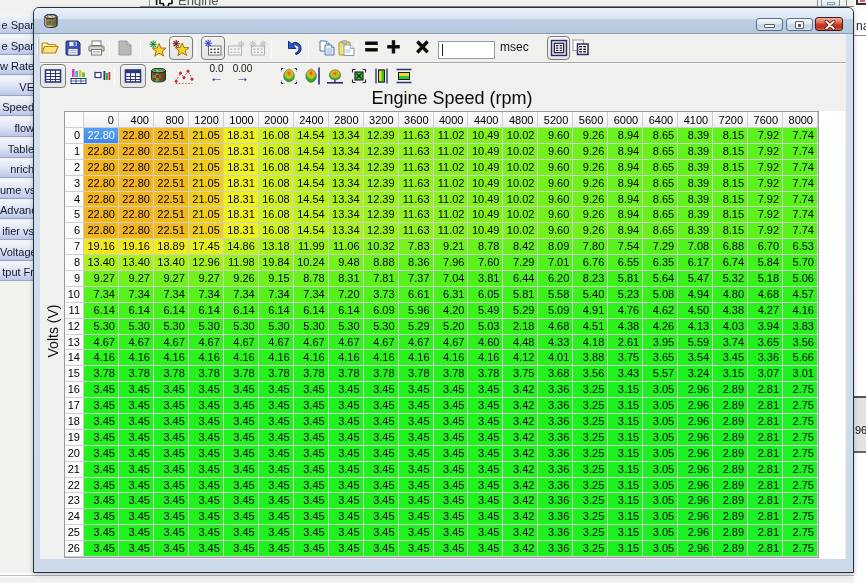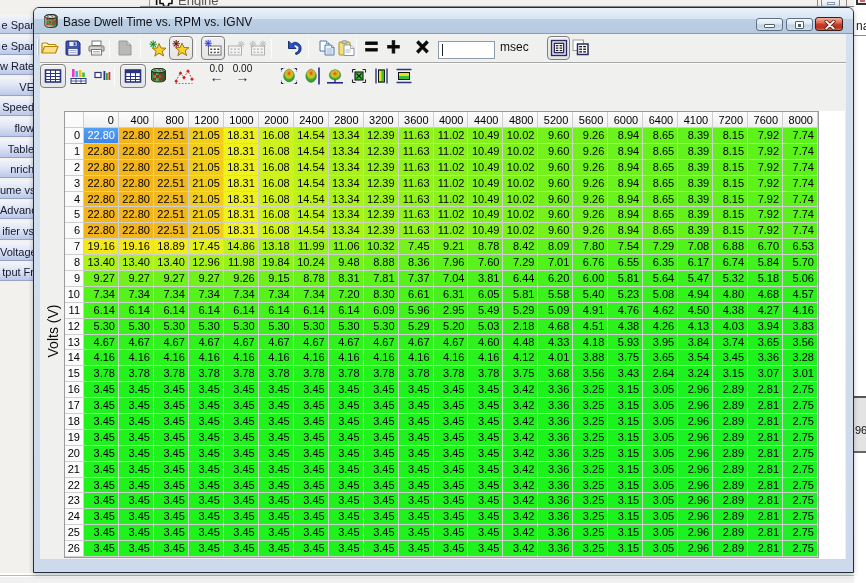--- a/index.html
+++ b/index.html
@@ -150,21 +150,20 @@
         <g fill="#2e8e3a">
             <rect x="6.2" y="4.6" width="2.8" height="2.8"></rect>
             <rect x="3.4" y="7.4" width="2.8" height="2.8"></rect>
             <rect x="9" y="7.4" width="2.8" height="2.8"></rect>
             <rect x="6.2" y="10.2" width="2.8" height="2.6"></rect>
             <rect x="11.8" y="10.2" width="2.2" height="2.6"></rect>
           </g>
         <ellipse cx="8.5" cy="3.3" rx="6.5" ry="1.9" fill="#e8e8dc" stroke="#111" stroke-width="1"></ellipse>
         <path d="M4 2.6 l2.2 1.2 M8 2.2 l2.6 1.4 M12 2.4 l2 1.2" stroke="#333" stroke-width="0.7"></path>
       </svg>
-      <div class="title-text">Base Dwell Time vs. RPM vs. IGNV</div>
       <div class="winbtn min">
           <span class="min-glyph"></span>
         </div>
       <div class="winbtn max">
           <span class="max-glyph">
             <i></i>
           </span>
         </div>
       <div class="winbtn close">
           <svg class="close-x" width="12" height="10" viewBox="0 0 12 10" style="position:absolute;left:8px;top:2px;">
@@ -442,20 +441,21 @@
                 <rect x="7.5" y="2" width="3" height="12" fill="#35c035"></rect>
                 <rect x="4.5" y="2" width="6" height="12" fill="none" stroke="#111" stroke-width="0.8"></rect>
               </svg></span></div>
           <div class="tb-item" style="left: 355.5px; top: 33.5px; line-height: 0;"><span style="line-height:0"><svg width="16" height="16" viewBox="0 0 16 16">
                 <path d="M0.5 1.5 h15 M0.5 14.5 h15" stroke="#2a3580" stroke-width="1.4"></path>
                 <rect x="2.5" y="4.5" width="11" height="7" fill="#e8e020" stroke="#111" stroke-width="0.9"></rect>
                 <rect x="2.5" y="8" width="11" height="3.5" fill="#35c035"></rect>
                 <rect x="2.5" y="4.5" width="11" height="7" fill="none" stroke="#111" stroke-width="0.9"></rect>
               </svg></span></div>
         </div>
+      <div class="tbl-title" id="xTitle" style="left: 412px; top: 54px; transform: translateX(-50%);">Engine Speed (rpm)</div>
       <div class="y-title" id="yTitle" style="left: -27px; top: 289px; width: 80px; text-align: center;">Volts (V)</div>
       <div class="white-strip" id="whiteStrip" style="left: 779px; top: 77px; width: 26px; height: 448px;"></div>
       <div id="grid" style="left: 24px; top: 77px; width: 755px; height: 447px; grid-template-columns: 19px repeat(21, 1fr); grid-template-rows: 16px repeat(27, 1fr);">
           <div class="c hdr rowhdr"></div>
           <div class="c hdr">0</div>
           <div class="c hdr">400</div>
           <div class="c hdr">800</div>
           <div class="c hdr">1200</div>
           <div class="c hdr">1000</div>
           <div class="c hdr">2000</div>
@@ -631,21 +631,21 @@
           <div class="c rowhdr">7</div>
           <div class="c" style="background:hsl(57.3,89%,53%)">19.16</div>
           <div class="c" style="background:hsl(57.3,89%,53%)">19.16</div>
           <div class="c" style="background:hsl(58.4,89%,53%)">18.89</div>
           <div class="c" style="background:hsl(64.1,89%,53%)">17.45</div>
           <div class="c" style="background:hsl(74.3,89%,53%)">14.86</div>
           <div class="c" style="background:hsl(80.9,89%,53%)">13.18</div>
           <div class="c" style="background:hsl(85.6,89%,53%)">11.99</div>
           <div class="c" style="background:hsl(89.3,89%,53%)">11.06</div>
           <div class="c" style="background:hsl(92.2,89%,53%)">10.32</div>
-          <div class="c" style="background:hsl(94.6,89%,53%)">7.45</div>
+          <div class="c" style="background:hsl(94.6,89%,53%)">7.83</div>
           <div class="c" style="background:hsl(96.5,89%,53%)">9.21</div>
           <div class="c" style="background:hsl(98.2,89%,53%)">8.78</div>
           <div class="c" style="background:hsl(99.7,89%,53%)">8.42</div>
           <div class="c" style="background:hsl(101.0,89%,53%)">8.09</div>
           <div class="c" style="background:hsl(102.1,89%,53%)">7.80</div>
           <div class="c" style="background:hsl(103.1,89%,53%)">7.54</div>
           <div class="c" style="background:hsl(104.1,89%,53%)">7.29</div>
           <div class="c" style="background:hsl(104.9,89%,53%)">7.08</div>
           <div class="c" style="background:hsl(105.7,89%,53%)">6.88</div>
           <div class="c" style="background:hsl(106.4,89%,53%)">6.70</div>
@@ -680,37 +680,37 @@
           <div class="c" style="background:hsl(96.3,89%,53%)">9.26</div>
           <div class="c" style="background:hsl(96.8,89%,53%)">9.15</div>
           <div class="c" style="background:hsl(98.2,89%,53%)">8.78</div>
           <div class="c" style="background:hsl(100.1,89%,53%)">8.31</div>
           <div class="c" style="background:hsl(102.1,89%,53%)">7.81</div>
           <div class="c" style="background:hsl(103.8,89%,53%)">7.37</div>
           <div class="c" style="background:hsl(105.1,89%,53%)">7.04</div>
           <div class="c" style="background:hsl(106.4,89%,53%)">3.81</div>
           <div class="c" style="background:hsl(107.5,89%,53%)">6.44</div>
           <div class="c" style="background:hsl(108.4,89%,53%)">6.20</div>
-          <div class="c" style="background:hsl(109.2,89%,53%)">6.00</div>
+          <div class="c" style="background:hsl(109.2,89%,53%)">8.23</div>
           <div class="c" style="background:hsl(109.9,89%,53%)">5.81</div>
           <div class="c" style="background:hsl(110.6,89%,53%)">5.64</div>
           <div class="c" style="background:hsl(111.3,89%,53%)">5.47</div>
           <div class="c" style="background:hsl(111.9,89%,53%)">5.32</div>
           <div class="c" style="background:hsl(112.4,89%,53%)">5.18</div>
           <div class="c" style="background:hsl(112.9,89%,53%)">5.06</div>
           <div class="c rowhdr">10</div>
           <div class="c" style="background:hsl(103.9,89%,53%)">7.34</div>
           <div class="c" style="background:hsl(103.9,89%,53%)">7.34</div>
           <div class="c" style="background:hsl(103.9,89%,53%)">7.34</div>
           <div class="c" style="background:hsl(103.9,89%,53%)">7.34</div>
           <div class="c" style="background:hsl(103.9,89%,53%)">7.34</div>
           <div class="c" style="background:hsl(103.9,89%,53%)">7.34</div>
           <div class="c" style="background:hsl(103.9,89%,53%)">7.34</div>
           <div class="c" style="background:hsl(104.5,89%,53%)">7.20</div>
-          <div class="c" style="background:hsl(105.5,89%,53%)">8.30</div>
+          <div class="c" style="background:hsl(105.5,89%,53%)">3.73</div>
           <div class="c" style="background:hsl(106.8,89%,53%)">6.61</div>
           <div class="c" style="background:hsl(108.0,89%,53%)">6.31</div>
           <div class="c" style="background:hsl(109.0,89%,53%)">6.05</div>
           <div class="c" style="background:hsl(109.9,89%,53%)">5.81</div>
           <div class="c" style="background:hsl(110.8,89%,53%)">5.58</div>
           <div class="c" style="background:hsl(111.6,89%,53%)">5.40</div>
           <div class="c" style="background:hsl(112.2,89%,53%)">5.23</div>
           <div class="c" style="background:hsl(112.8,89%,53%)">5.08</div>
           <div class="c" style="background:hsl(113.4,89%,53%)">4.94</div>
           <div class="c" style="background:hsl(113.9,89%,53%)">4.80</div>
@@ -720,21 +720,21 @@
           <div class="c" style="background:hsl(108.6,89%,53%)">6.14</div>
           <div class="c" style="background:hsl(108.6,89%,53%)">6.14</div>
           <div class="c" style="background:hsl(108.6,89%,53%)">6.14</div>
           <div class="c" style="background:hsl(108.6,89%,53%)">6.14</div>
           <div class="c" style="background:hsl(108.6,89%,53%)">6.14</div>
           <div class="c" style="background:hsl(108.6,89%,53%)">6.14</div>
           <div class="c" style="background:hsl(108.6,89%,53%)">6.14</div>
           <div class="c" style="background:hsl(108.6,89%,53%)">6.14</div>
           <div class="c" style="background:hsl(108.8,89%,53%)">6.09</div>
           <div class="c" style="background:hsl(109.4,89%,53%)">5.96</div>
-          <div class="c" style="background:hsl(110.3,89%,53%)">2.95</div>
+          <div class="c" style="background:hsl(110.3,89%,53%)">4.20</div>
           <div class="c" style="background:hsl(111.2,89%,53%)">5.49</div>
           <div class="c" style="background:hsl(112.0,89%,53%)">5.29</div>
           <div class="c" style="background:hsl(112.8,89%,53%)">5.09</div>
           <div class="c" style="background:hsl(113.5,89%,53%)">4.91</div>
           <div class="c" style="background:hsl(114.1,89%,53%)">4.76</div>
           <div class="c" style="background:hsl(114.6,89%,53%)">4.62</div>
           <div class="c" style="background:hsl(115.1,89%,53%)">4.50</div>
           <div class="c" style="background:hsl(115.6,89%,53%)">4.38</div>
           <div class="c" style="background:hsl(116.0,89%,53%)">4.27</div>
           <div class="c" style="background:hsl(116.4,89%,53%)">4.16</div>
@@ -769,23 +769,23 @@
           <div class="c" style="background:hsl(114.4,89%,53%)">4.67</div>
           <div class="c" style="background:hsl(114.4,89%,53%)">4.67</div>
           <div class="c" style="background:hsl(114.4,89%,53%)">4.67</div>
           <div class="c" style="background:hsl(114.4,89%,53%)">4.67</div>
           <div class="c" style="background:hsl(114.4,89%,53%)">4.67</div>
           <div class="c" style="background:hsl(114.4,89%,53%)">4.67</div>
           <div class="c" style="background:hsl(114.7,89%,53%)">4.60</div>
           <div class="c" style="background:hsl(115.2,89%,53%)">4.48</div>
           <div class="c" style="background:hsl(115.8,89%,53%)">4.33</div>
           <div class="c" style="background:hsl(116.4,89%,53%)">4.18</div>
-          <div class="c" style="background:hsl(116.8,89%,53%)">5.93</div>
+          <div class="c" style="background:hsl(116.8,89%,53%)">2.61</div>
           <div class="c" style="background:hsl(117.3,89%,53%)">3.95</div>
-          <div class="c" style="background:hsl(117.7,89%,53%)">3.84</div>
+          <div class="c" style="background:hsl(117.7,89%,53%)">5.59</div>
           <div class="c" style="background:hsl(118.1,89%,53%)">3.74</div>
           <div class="c" style="background:hsl(118.5,89%,53%)">3.65</div>
           <div class="c" style="background:hsl(118.8,89%,53%)">3.56</div>
           <div class="c rowhdr">14</div>
           <div class="c" style="background:hsl(116.4,89%,53%)">4.16</div>
           <div class="c" style="background:hsl(116.4,89%,53%)">4.16</div>
           <div class="c" style="background:hsl(116.4,89%,53%)">4.16</div>
           <div class="c" style="background:hsl(116.4,89%,53%)">4.16</div>
           <div class="c" style="background:hsl(116.4,89%,53%)">4.16</div>
           <div class="c" style="background:hsl(116.4,89%,53%)">4.16</div>
@@ -796,39 +796,39 @@
           <div class="c" style="background:hsl(116.4,89%,53%)">4.16</div>
           <div class="c" style="background:hsl(116.4,89%,53%)">4.16</div>
           <div class="c" style="background:hsl(116.6,89%,53%)">4.12</div>
           <div class="c" style="background:hsl(117.0,89%,53%)">4.01</div>
           <div class="c" style="background:hsl(117.5,89%,53%)">3.88</div>
           <div class="c" style="background:hsl(118.1,89%,53%)">3.75</div>
           <div class="c" style="background:hsl(118.5,89%,53%)">3.65</div>
           <div class="c" style="background:hsl(118.9,89%,53%)">3.54</div>
           <div class="c" style="background:hsl(119.2,89%,53%)">3.45</div>
           <div class="c" style="background:hsl(119.6,89%,53%)">3.36</div>
-          <div class="c" style="background:hsl(119.9,89%,53%)">3.28</div>
+          <div class="c" style="background:hsl(119.9,89%,53%)">5.66</div>
           <div class="c rowhdr">15</div>
           <div class="c" style="background:hsl(117.9,89%,53%)">3.78</div>
           <div class="c" style="background:hsl(117.9,89%,53%)">3.78</div>
           <div class="c" style="background:hsl(117.9,89%,53%)">3.78</div>
           <div class="c" style="background:hsl(117.9,89%,53%)">3.78</div>
           <div class="c" style="background:hsl(117.9,89%,53%)">3.78</div>
           <div class="c" style="background:hsl(117.9,89%,53%)">3.78</div>
           <div class="c" style="background:hsl(117.9,89%,53%)">3.78</div>
           <div class="c" style="background:hsl(117.9,89%,53%)">3.78</div>
           <div class="c" style="background:hsl(117.9,89%,53%)">3.78</div>
           <div class="c" style="background:hsl(117.9,89%,53%)">3.78</div>
           <div class="c" style="background:hsl(117.9,89%,53%)">3.78</div>
           <div class="c" style="background:hsl(117.9,89%,53%)">3.78</div>
           <div class="c" style="background:hsl(118.1,89%,53%)">3.75</div>
           <div class="c" style="background:hsl(118.3,89%,53%)">3.68</div>
           <div class="c" style="background:hsl(118.8,89%,53%)">3.56</div>
           <div class="c" style="background:hsl(119.3,89%,53%)">3.43</div>
-          <div class="c" style="background:hsl(119.7,89%,53%)">2.64</div>
+          <div class="c" style="background:hsl(119.7,89%,53%)">5.57</div>
           <div class="c" style="background:hsl(120.1,89%,53%)">3.24</div>
           <div class="c" style="background:hsl(120.4,89%,53%)">3.15</div>
           <div class="c" style="background:hsl(120.7,89%,53%)">3.07</div>
           <div class="c" style="background:hsl(121.0,89%,53%)">3.01</div>
           <div class="c rowhdr">16</div>
           <div class="c" style="background:hsl(119.2,89%,53%)">3.45</div>
           <div class="c" style="background:hsl(119.2,89%,53%)">3.45</div>
           <div class="c" style="background:hsl(119.2,89%,53%)">3.45</div>
           <div class="c" style="background:hsl(119.2,89%,53%)">3.45</div>
           <div class="c" style="background:hsl(119.2,89%,53%)">3.45</div>

